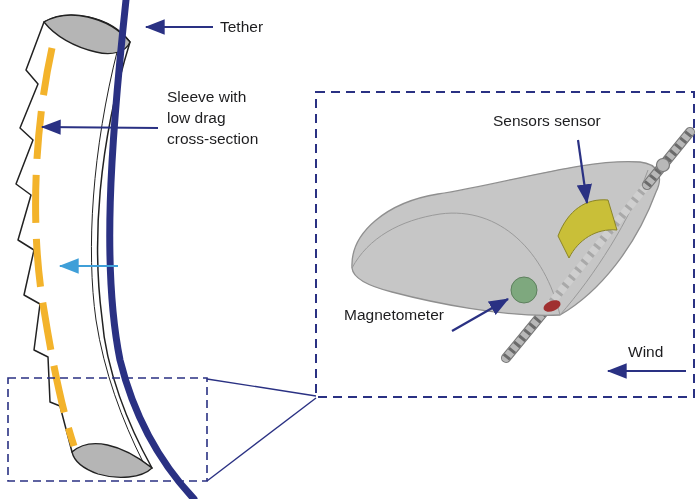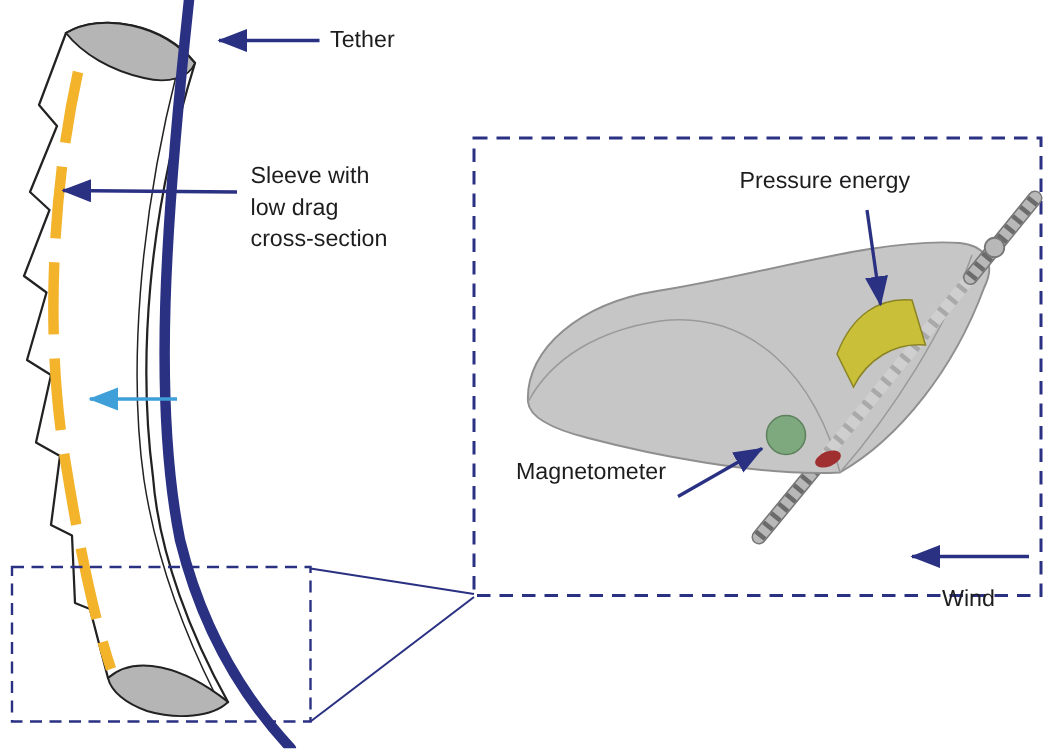--- a/index.html
+++ b/index.html
@@ -105,23 +105,23 @@
       <circle class="fill-green" cx="524" cy="290" r="13" stroke="#5d805d" stroke-width="1"></circle>
 
       <line class="stroke-navy" x1="578" y1="140" x2="587" y2="203" stroke-width="2.2" marker-end="url(#ah-navy)"></line>
       <line class="stroke-navy" x1="452" y1="331" x2="508" y2="299" stroke-width="2.2" marker-end="url(#ah-navy)"></line>
       <line class="stroke-navy" x1="686" y1="371" x2="608" y2="371" stroke-width="2.2" marker-end="url(#ah-navy)"></line>
     </g>
   </svg>
 
   <div class="label" style="left:220px;top:16px;">Tether</div>
 
-  <div class="label" style="left:167px;top:86px;margin-top:21px;">Sleeve with
+  <div class="label" style="left:167px;top:86px;">Sleeve with
 low drag
 cross-section</div>
 
 
-  <div class="label" style="left:493px;top:110px;">Pressure energy</div>
+  <div class="label" style="left:493px;top:110px;">Sensors sensor</div>
 
   <div class="label" style="left:344px;top:304px;">Magnetometer</div>
 
-  <div class="label" style="left:628px;top:341px;margin-top:48px;">Wind</div>
+  <div class="label" style="left:628px;top:341px;">Wind</div>
 </div>
 
 </body></html>

